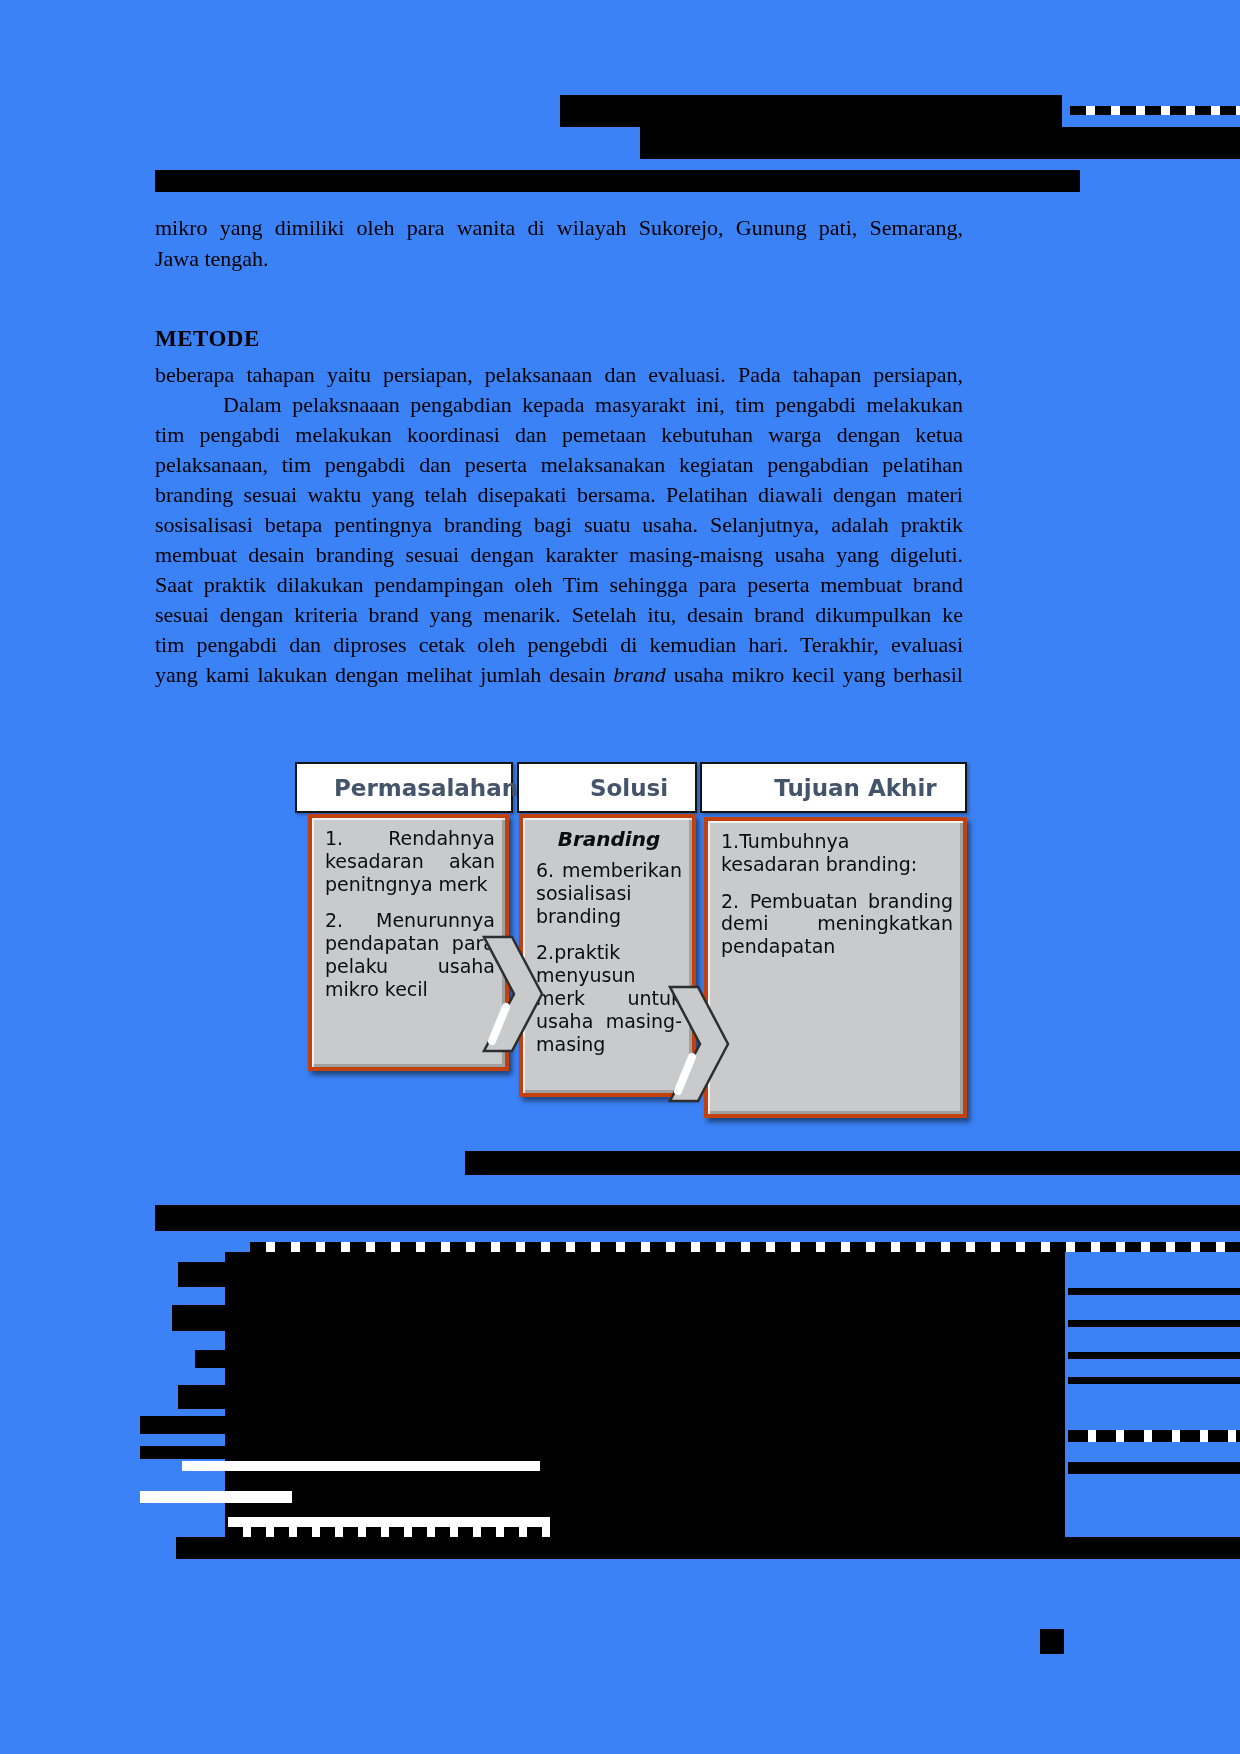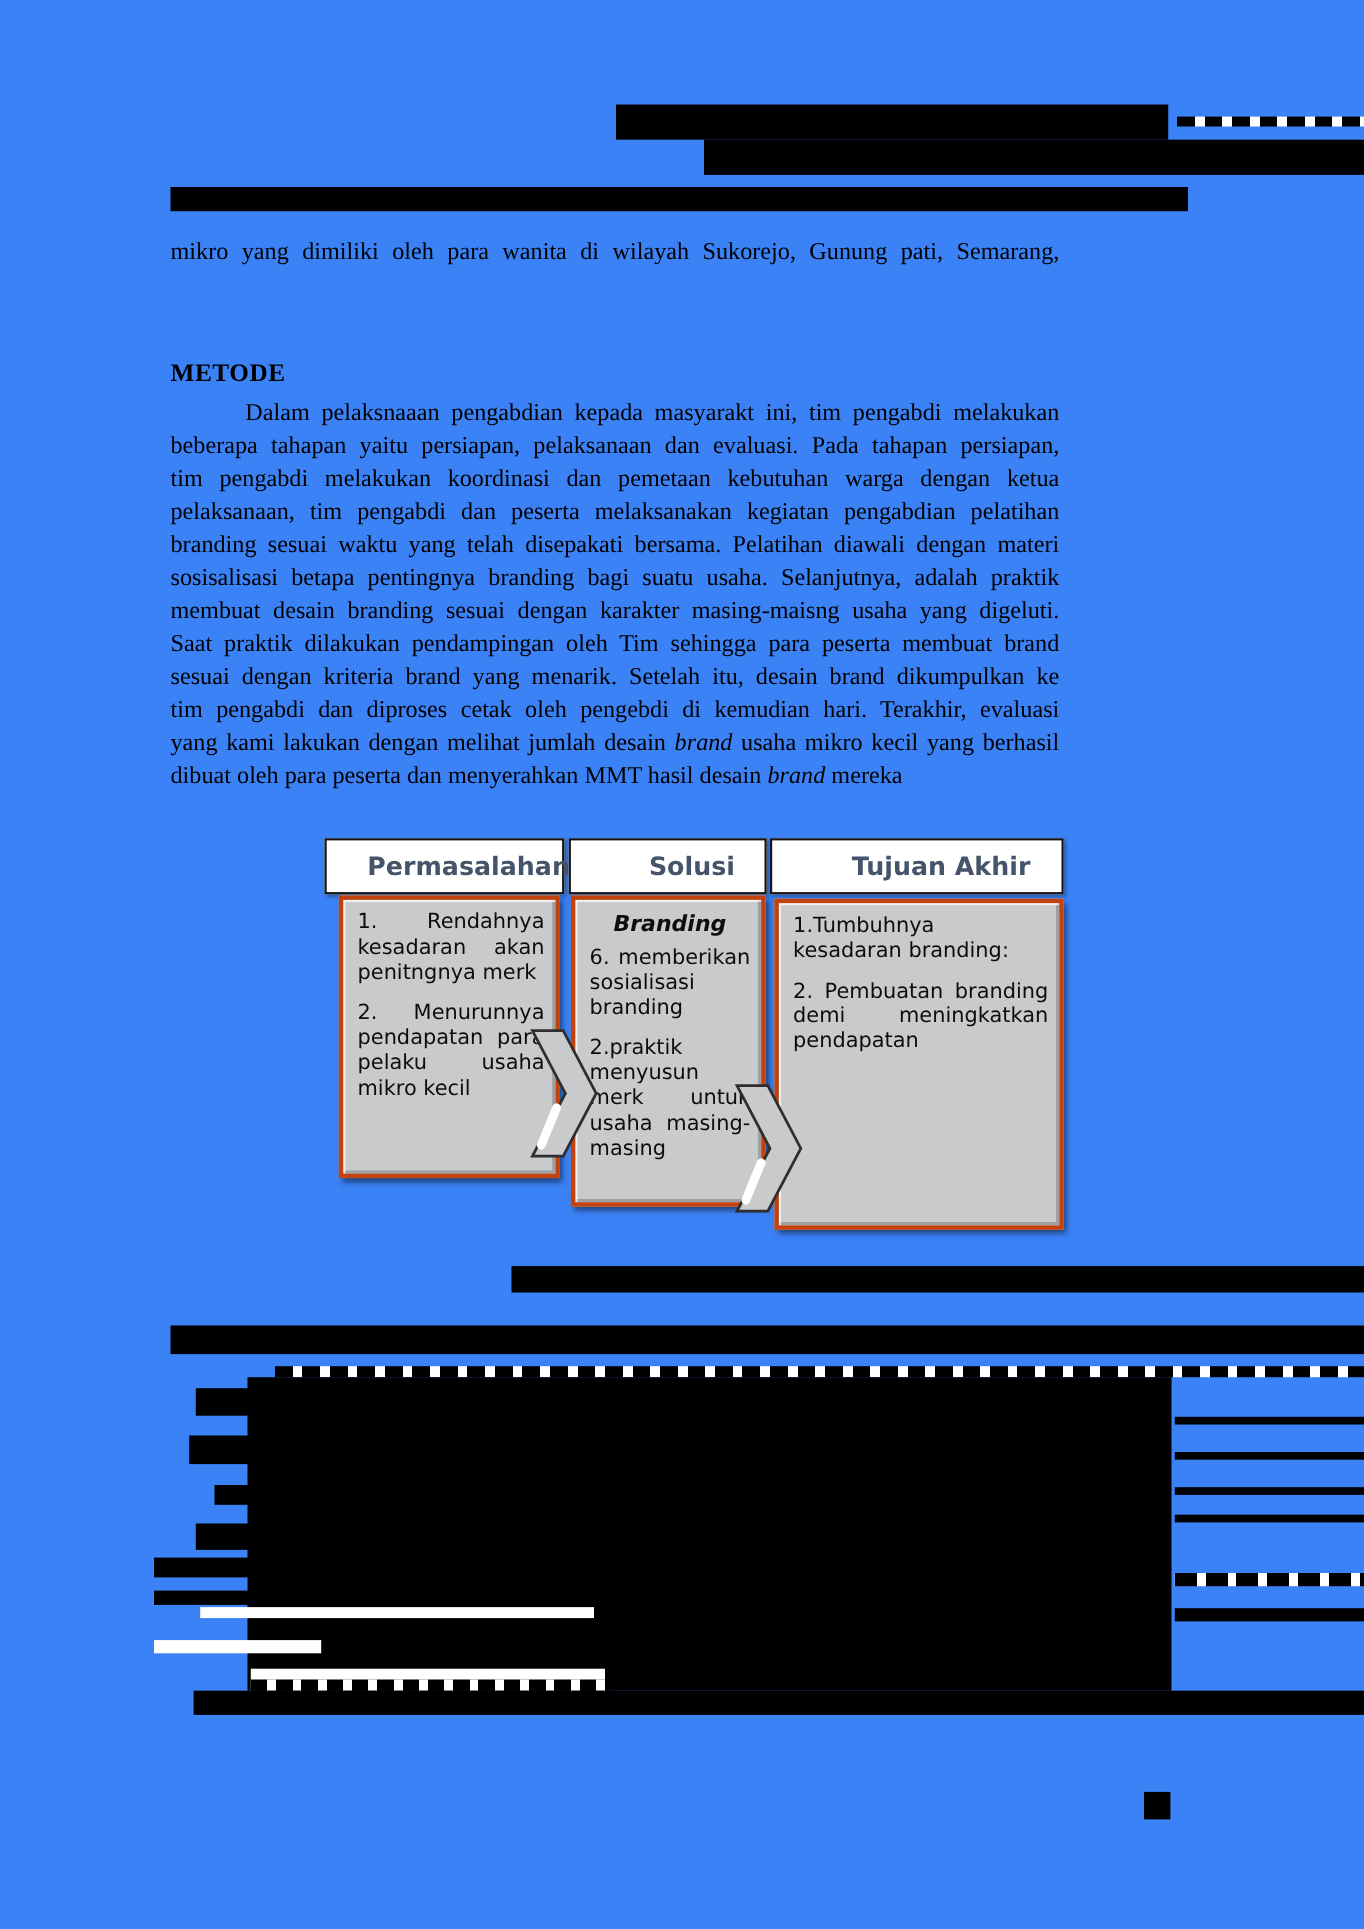--- a/index.html
+++ b/index.html
@@ -47,37 +47,37 @@
 
 <div class="page">
 
   <div class="red" style="left:560px; top:95px;  width:502px; height:32px;"></div>
   <div class="dash-h" style="left:1070px; top:106px; width:170px; height:9px;"></div>
   <div class="red" style="left:640px; top:127px; width:600px; height:32px;"></div>
   <div class="red" style="left:155px; top:170px; width:925px; height:22px;"></div>
 
   <div class="body-text intro" style="top:212px;">
       <div class="jline"><span>mikro yang dimiliki oleh para wanita di wilayah Sukorejo, Gunung pati, Semarang,</span></div>
+      <div class="jline last"><span>Jawa tengah.</span></div>
     </div>
 
   <div class="heading" style="top:326px;">METODE</div>
 
   <div class="body-text method" style="top:360px;">
+      <div class="jline"><span>beberapa tahapan yaitu persiapan, pelaksanaan dan evaluasi. Pada tahapan persiapan,</span></div>
       <div class="jline indent"><span>Dalam pelaksnaaan pengabdian kepada masyarakt ini, tim pengabdi melakukan</span></div>
-      <div class="jline"><span>beberapa tahapan yaitu persiapan, pelaksanaan dan evaluasi. Pada tahapan persiapan,</span></div>
       <div class="jline"><span>tim pengabdi melakukan koordinasi dan pemetaan kebutuhan warga dengan ketua</span></div>
       <div class="jline"><span>pelaksanaan, tim pengabdi dan peserta melaksanakan kegiatan pengabdian pelatihan</span></div>
       <div class="jline"><span>branding sesuai waktu yang telah disepakati bersama. Pelatihan diawali dengan materi</span></div>
       <div class="jline"><span>sosisalisasi betapa pentingnya branding bagi suatu usaha. Selanjutnya, adalah praktik</span></div>
       <div class="jline"><span>membuat desain branding sesuai dengan karakter masing-maisng usaha yang digeluti.</span></div>
       <div class="jline"><span>Saat praktik dilakukan pendampingan oleh Tim sehingga para peserta membuat brand</span></div>
       <div class="jline"><span>sesuai dengan kriteria brand yang menarik. Setelah itu, desain brand dikumpulkan ke</span></div>
       <div class="jline"><span>tim pengabdi dan diproses cetak oleh pengebdi di kemudian hari. Terakhir, evaluasi</span></div>
       <div class="jline"><span>yang kami lakukan dengan melihat jumlah desain </span><em class="it">brand</em><span> usaha mikro kecil yang berhasil</span></div>
-      <div class="jline last"><span>dibuat oleh para peserta dan menyerahkan MMT hasil desain </span><em class="it">brand</em><span> mereka</span></div>
     </div>
 
   <div class="dia-head" style="left:295px; top:762px; width:218px; height:51px;">
     <span>Permasalahan</span>
   </div>
   <div class="dia-head" style="left:517px; top:762px; width:180px; height:51px;">
     <span>Solusi</span>
   </div>
   <div class="dia-head" style="left:700px; top:762px; width:267px; height:51px;">
     <span>Tujuan Akhir</span>

